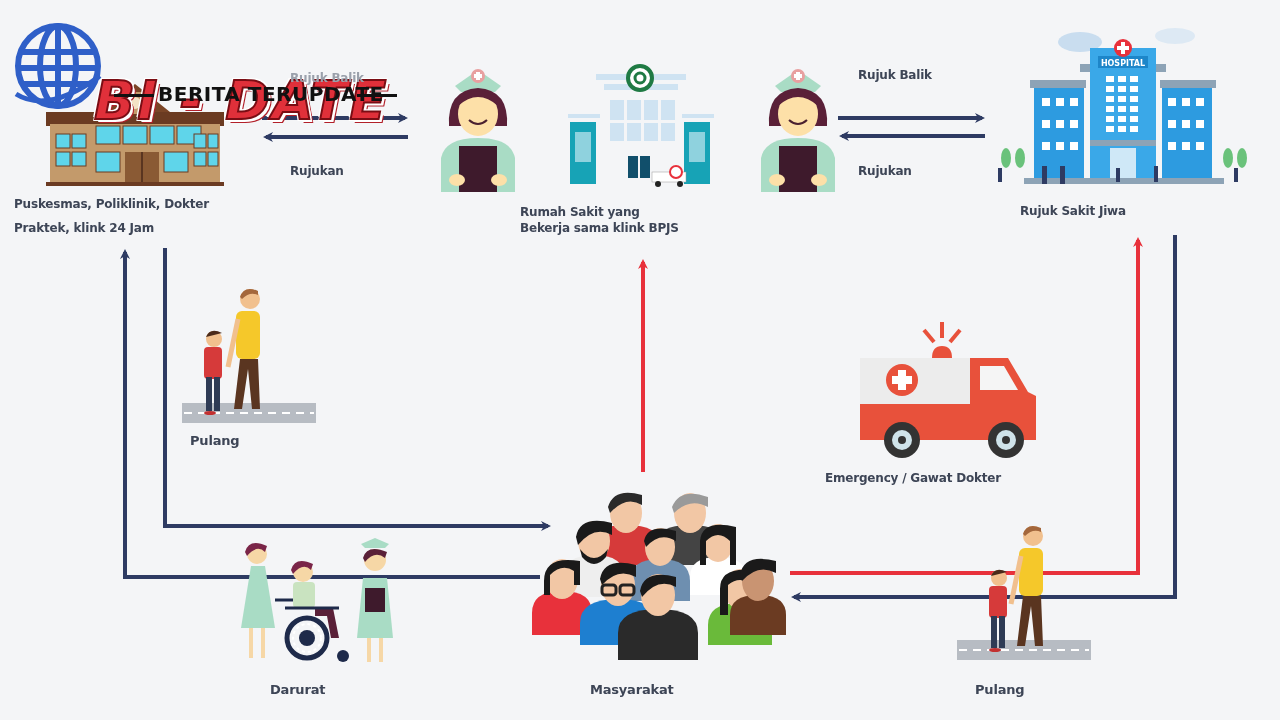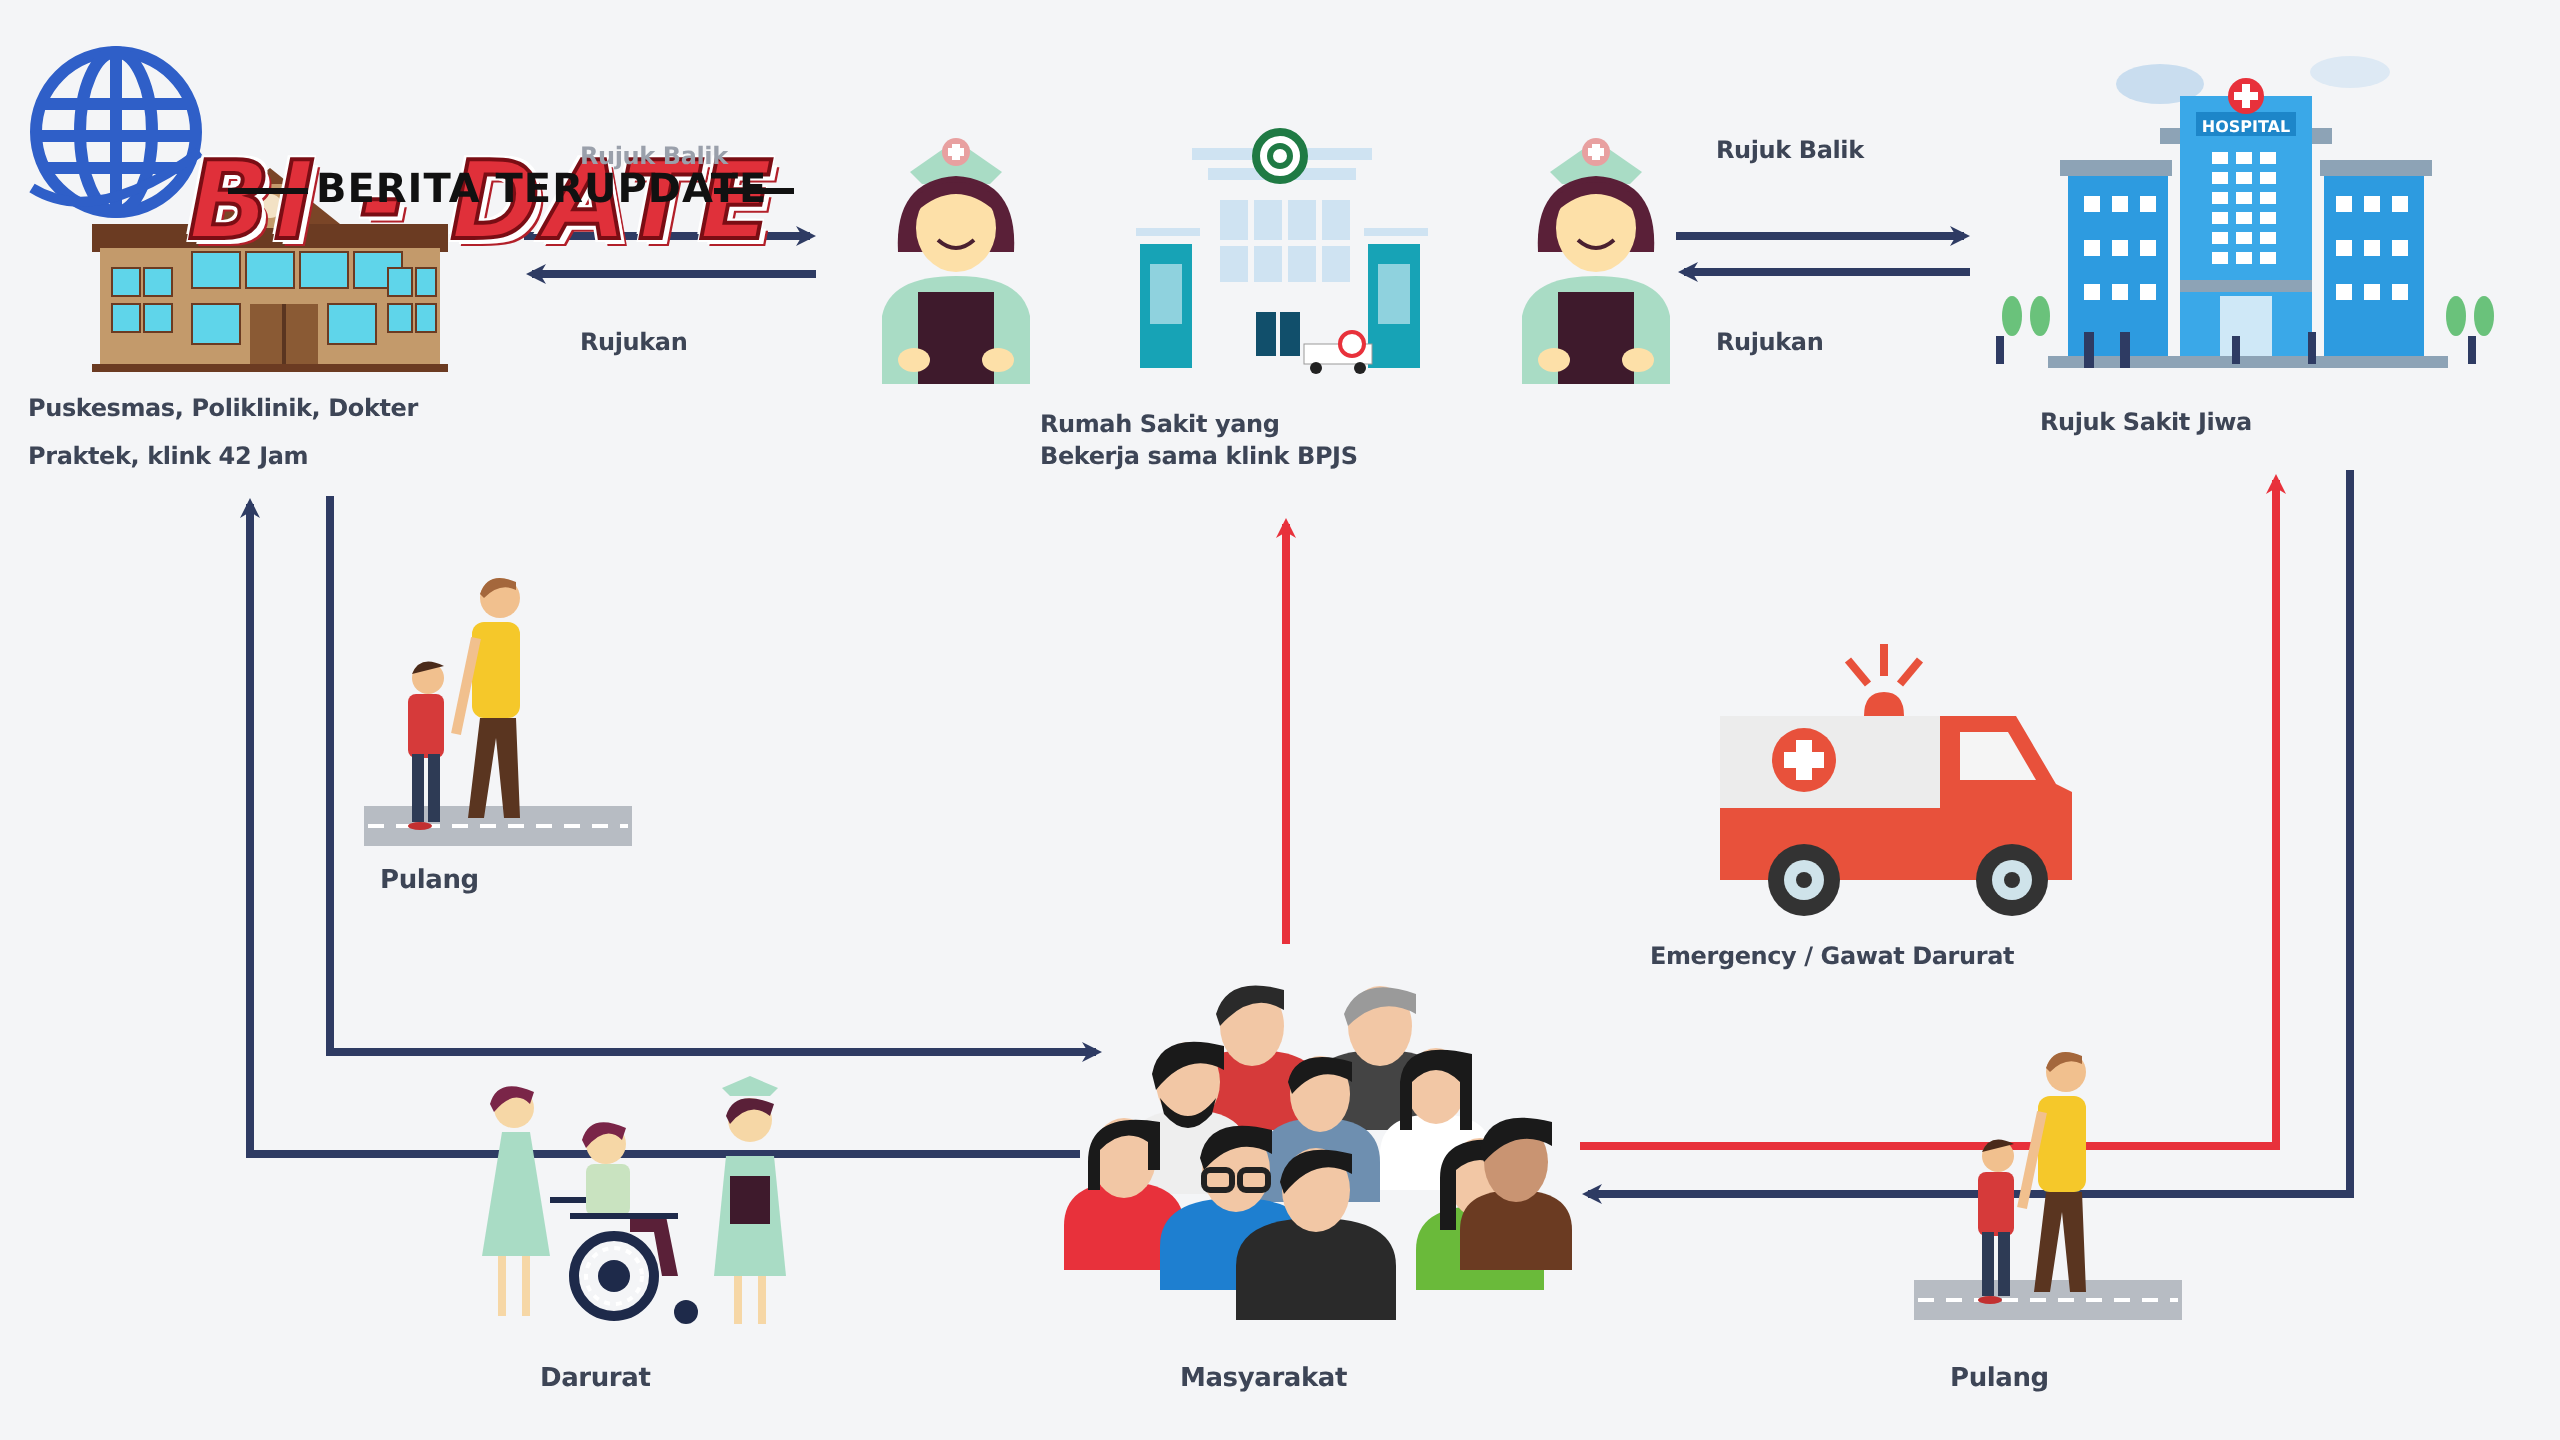--- a/index.html
+++ b/index.html
@@ -150,21 +150,21 @@
     <rect x="80" y="96" width="10" height="22" fill="#114f6b"></rect>
   <rect x="92" y="112" width="34" height="10" fill="#fff" stroke="#999" stroke-width="0.5"></rect>
   <circle cx="116" cy="112" r="6" fill="#fff" stroke="#e8313b" stroke-width="2"></circle>
   <circle cx="98" cy="124" r="3" fill="#222"></circle>
     <circle cx="120" cy="124" r="3" fill="#222"></circle>
 </svg>
 <div class="label small" style="left:520px;top:204px;width:240px">Rumah Sakit yang</div>
 <div class="label small" style="left:520px;top:220px;width:240px">Bekerja sama klink BPJS</div>
 
 <div class="label small" style="left:14px;top:196px;width:250px">Puskesmas, Poliklinik, Dokter</div>
-<div class="label small" style="left:14px;top:220px;width:250px">Praktek, klink 42 Jam</div>
+<div class="label small" style="left:14px;top:220px;width:250px">Praktek, klink 24 Jam</div>
 
 <svg class="abs" style="left:990px;top:28px" width="270" height="165" viewBox="0 0 270 165">
   <ellipse cx="90" cy="14" rx="22" ry="10" fill="#c9ddef"></ellipse>
   <ellipse cx="185" cy="8" rx="20" ry="8" fill="#dde9f4"></ellipse>
   <rect x="40" y="52" width="56" height="8" fill="#8da3b6"></rect>
   <rect x="44" y="60" width="50" height="94" fill="#2d9be0"></rect>
   <rect x="170" y="52" width="56" height="8" fill="#8da3b6"></rect>
   <rect x="172" y="60" width="50" height="94" fill="#2d9be0"></rect>
   <rect x="90" y="36" width="86" height="8" fill="#8da3b6"></rect>
   <rect x="100" y="20" width="66" height="134" fill="#3aa8e8"></rect>
@@ -260,21 +260,21 @@
   <rect x="2" y="86" width="176" height="36" fill="#e8513b"></rect>
   <path d="M112,40 L150,40 L170,74 L178,78 L178,122 L112,122 Z" fill="#e8513b"></path>
   <path d="M122,48 L146,48 L160,72 L122,72 Z" fill="#f5f5f5"></path>
   <circle cx="44" cy="122" r="18" fill="#333"></circle>
     <circle cx="44" cy="122" r="10" fill="#cfe3ea"></circle>
     <circle cx="44" cy="122" r="4" fill="#333"></circle>
   <circle cx="148" cy="122" r="18" fill="#333"></circle>
     <circle cx="148" cy="122" r="10" fill="#cfe3ea"></circle>
     <circle cx="148" cy="122" r="4" fill="#333"></circle>
 </svg>
-<div class="label small" style="left:825px;top:470px;width:230px">Emergency / Gawat Darurat</div>
+<div class="label small" style="left:825px;top:470px;width:230px">Emergency / Gawat Dokter</div>
 
 <svg class="abs" style="left:530px;top:485px" width="260" height="175" viewBox="0 0 260 175">
 
   <g>
     <path d="M62,60 Q62,40 96,40 Q130,40 130,60 L130,80 L62,80 Z" fill="#d63a3a"></path>
     <ellipse cx="96" cy="28" rx="16" ry="20" fill="#f2c7a5"></ellipse>
       <path d="M78,22 Q84,2 112,10 L112,20 Q96,10 80,28 Z" fill="#2a2a2a"></path>
     <path d="M126,60 Q126,40 160,40 Q194,40 194,60 L194,80 L126,80 Z" fill="#444"></path>
     <ellipse cx="160" cy="28" rx="16" ry="20" fill="#f2c7a5"></ellipse>
       <path d="M142,22 Q150,2 178,12 L178,22 Q160,12 144,28 Z" fill="#9a9a9a"></path>

